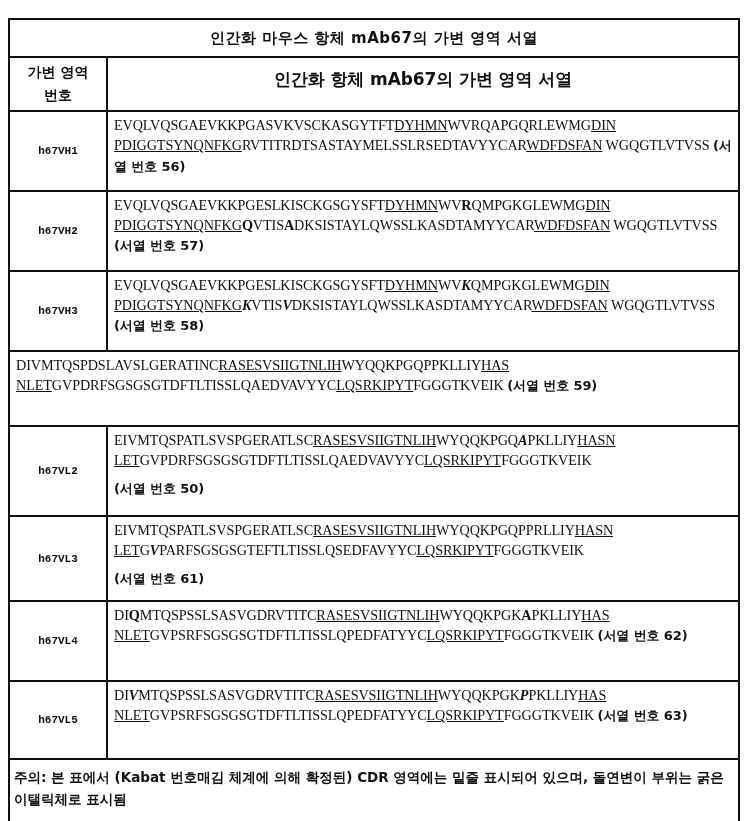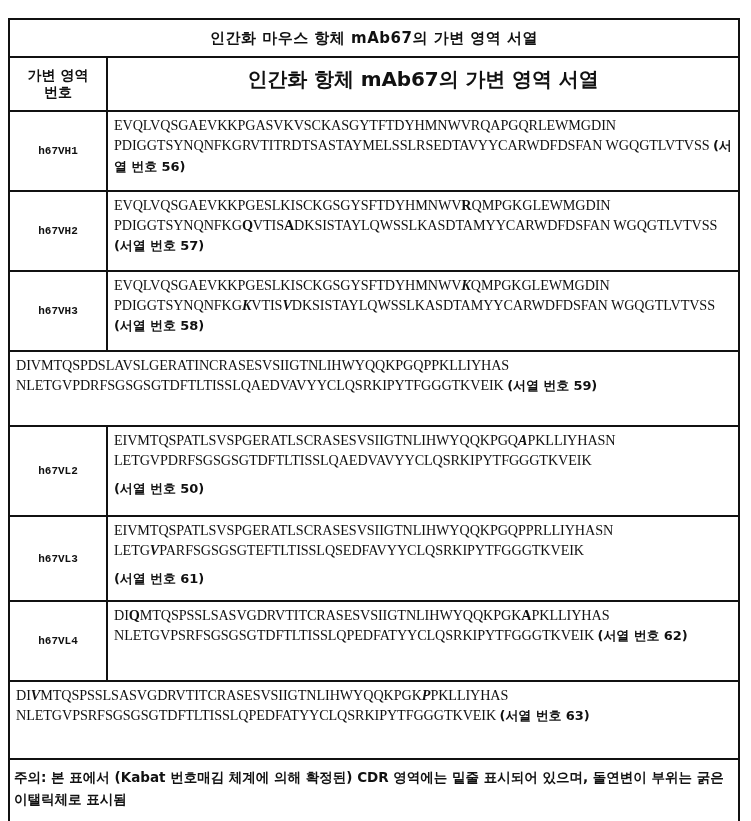--- a/index.html
+++ b/index.html
@@ -4,23 +4,23 @@
 <style>
   html,body{margin:0;padding:0;background:#fff;}
   body{width:751px;height:821px;position:relative;overflow:hidden;color:#111;}
   .tbl{position:absolute;left:8px;top:18px;width:732px;border:2px solid #111;box-sizing:border-box;}
   .title{height:36px;border-bottom:2px solid #111;display:flex;align-items:center;justify-content:center;
          font-family:"DejaVu Sans",sans-serif;font-weight:bold;font-size:15px;letter-spacing:0.5px;}
   .row{display:flex;border-bottom:2px solid #111;box-sizing:border-box;}
   .lab{width:96px;flex:none;border-right:2px solid #111;display:flex;align-items:center;justify-content:center;
        font-family:Liberation Mono, monospace;font-weight:bold;font-size:11px;text-align:center;}
   .seqcell{flex:1;padding:3px 6px 4px 6px;font-family:"Liberation Serif",serif;font-size:14.2px;line-height:20px;letter-spacing:-0.1px;}
-  .hdr .lab{font-family:"DejaVu Sans",sans-serif;font-size:14px;line-height:17px;height:52px;}
-  .hdr .seqcell{display:flex;align-items:center;justify-content:center;font-family:"DejaVu Sans",sans-serif;font-weight:bold;font-size:20px;padding-bottom:14px;}
-  .u{}
+  .hdr .lab{font-family:"DejaVu Sans",sans-serif;font-size:14px;line-height:23px;height:52px;}
+  .hdr .seqcell{display:flex;align-items:center;justify-content:center;font-family:"DejaVu Sans",sans-serif;font-weight:bold;font-size:17px;padding-bottom:14px;}
+  .u{text-decoration:underline;}
   .b{font-weight:bold;}
   .bi{font-weight:bold;font-style:italic;}
   .sid{font-family:"DejaVu Sans",sans-serif;font-weight:bold;font-size:13px;}
   .gap{display:block;height:8px;}
   .note{padding:6px 8px 18px 4px;font-family:"DejaVu Sans",sans-serif;font-weight:bold;font-size:13.5px;line-height:22px;}
 </style>
 </head>
 <body>
 
 <div class="tbl">
@@ -52,17 +52,18 @@
       </div>
       <div class="row" style="height: 85px;">
         <div class="lab">h67VL3</div>
         <div class="seqcell"><span>EIVMTQSPATLSVSPGERATLSC</span><span class="u">RASESVSIIGTNLIH</span><span>WYQQKPGQPPRLLIY</span><span class="u">HASN LET</span><span>G</span><span class="bi">V</span><span>PARFSGSGSGTEFTLTISSLQSEDFAVYYC</span><span class="u">LQSRKIPYT</span><span>FGGGTKVEIK</span><br><span class="gap"></span><span class="sid">(서열 번호 61)</span></div>
       </div>
       <div class="row" style="height: 80px;">
         <div class="lab">h67VL4</div>
         <div class="seqcell"><span>DI</span><span class="b">Q</span><span>MTQSPSSLSASVGDRVTITC</span><span class="u">RASESVSIIGTNLIH</span><span>WYQQKPGK</span><span class="b">A</span><span>PKLLIY</span><span class="u">HAS NLET</span><span>GVPSRFSGSGSGTDFTLTISSLQPEDFATYYC</span><span class="u">LQSRKIPYT</span><span>FGGGTKVEIK </span><span class="sid">(서열 번호 62)</span></div>
       </div>
       <div class="row" style="height: 78px;">
+        <div class="lab">h67VL5</div>
         <div class="seqcell"><span>DI</span><span class="bi">V</span><span>MTQSPSSLSASVGDRVTITC</span><span class="u">RASESVSIIGTNLIH</span><span>WYQQKPGK</span><span class="bi">P</span><span>PKLLIY</span><span class="u">HAS NLET</span><span>GVPSRFSGSGSGTDFTLTISSLQPEDFATYYC</span><span class="u">LQSRKIPYT</span><span>FGGGTKVEIK </span><span class="sid">(서열 번호 63)</span></div>
       </div>
     </div>
   <div class="note">주의: 본 표에서 (Kabat 번호매김 체계에 의해 확정된) CDR 영역에는 밑줄 표시되어 있으며, 돌연변이 부위는 굵은 이탤릭체로 표시됨</div>
 </div>
 
 </body></html>

